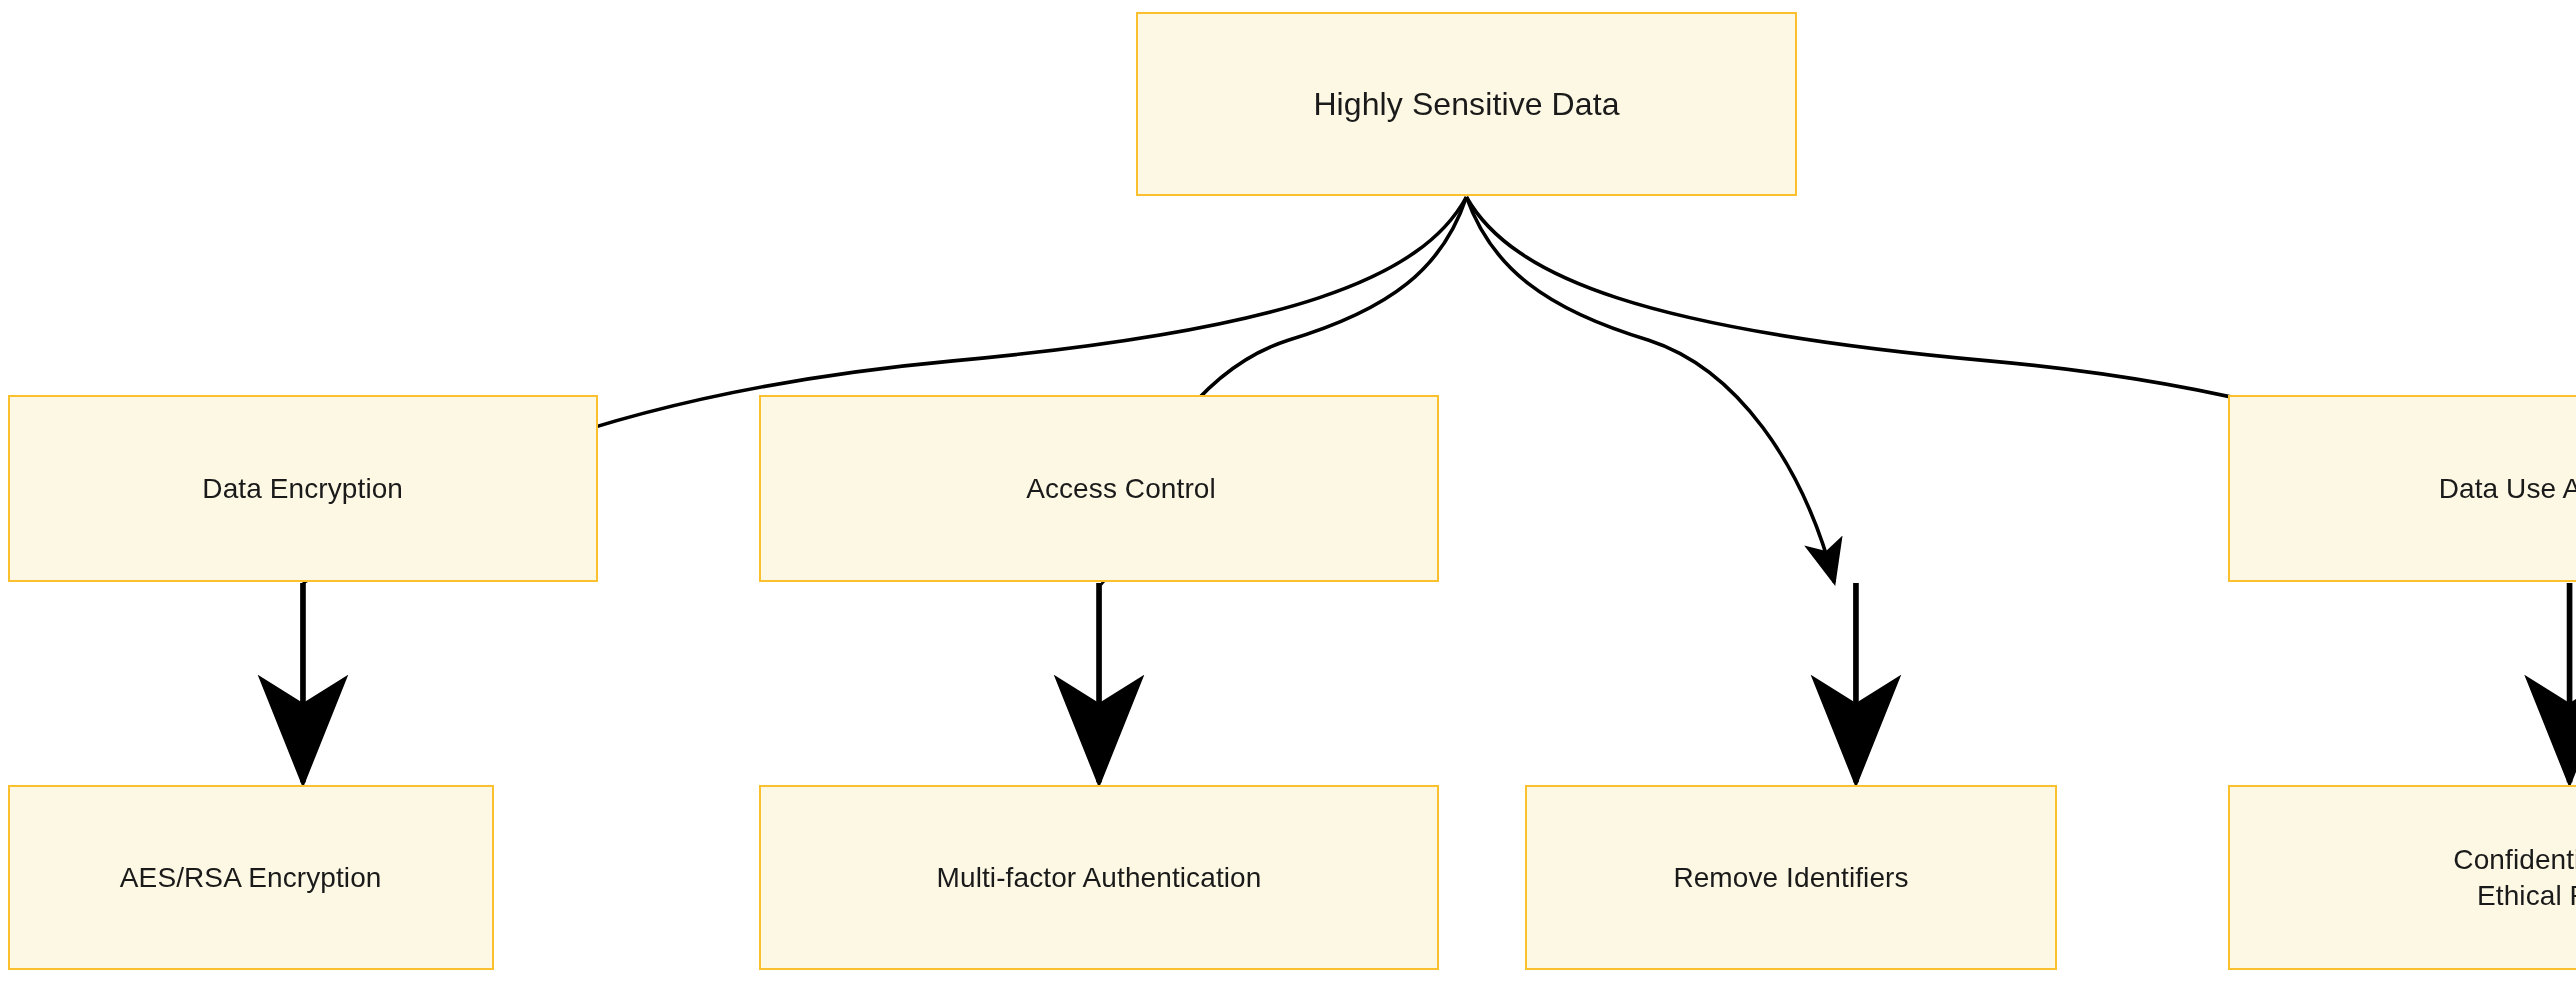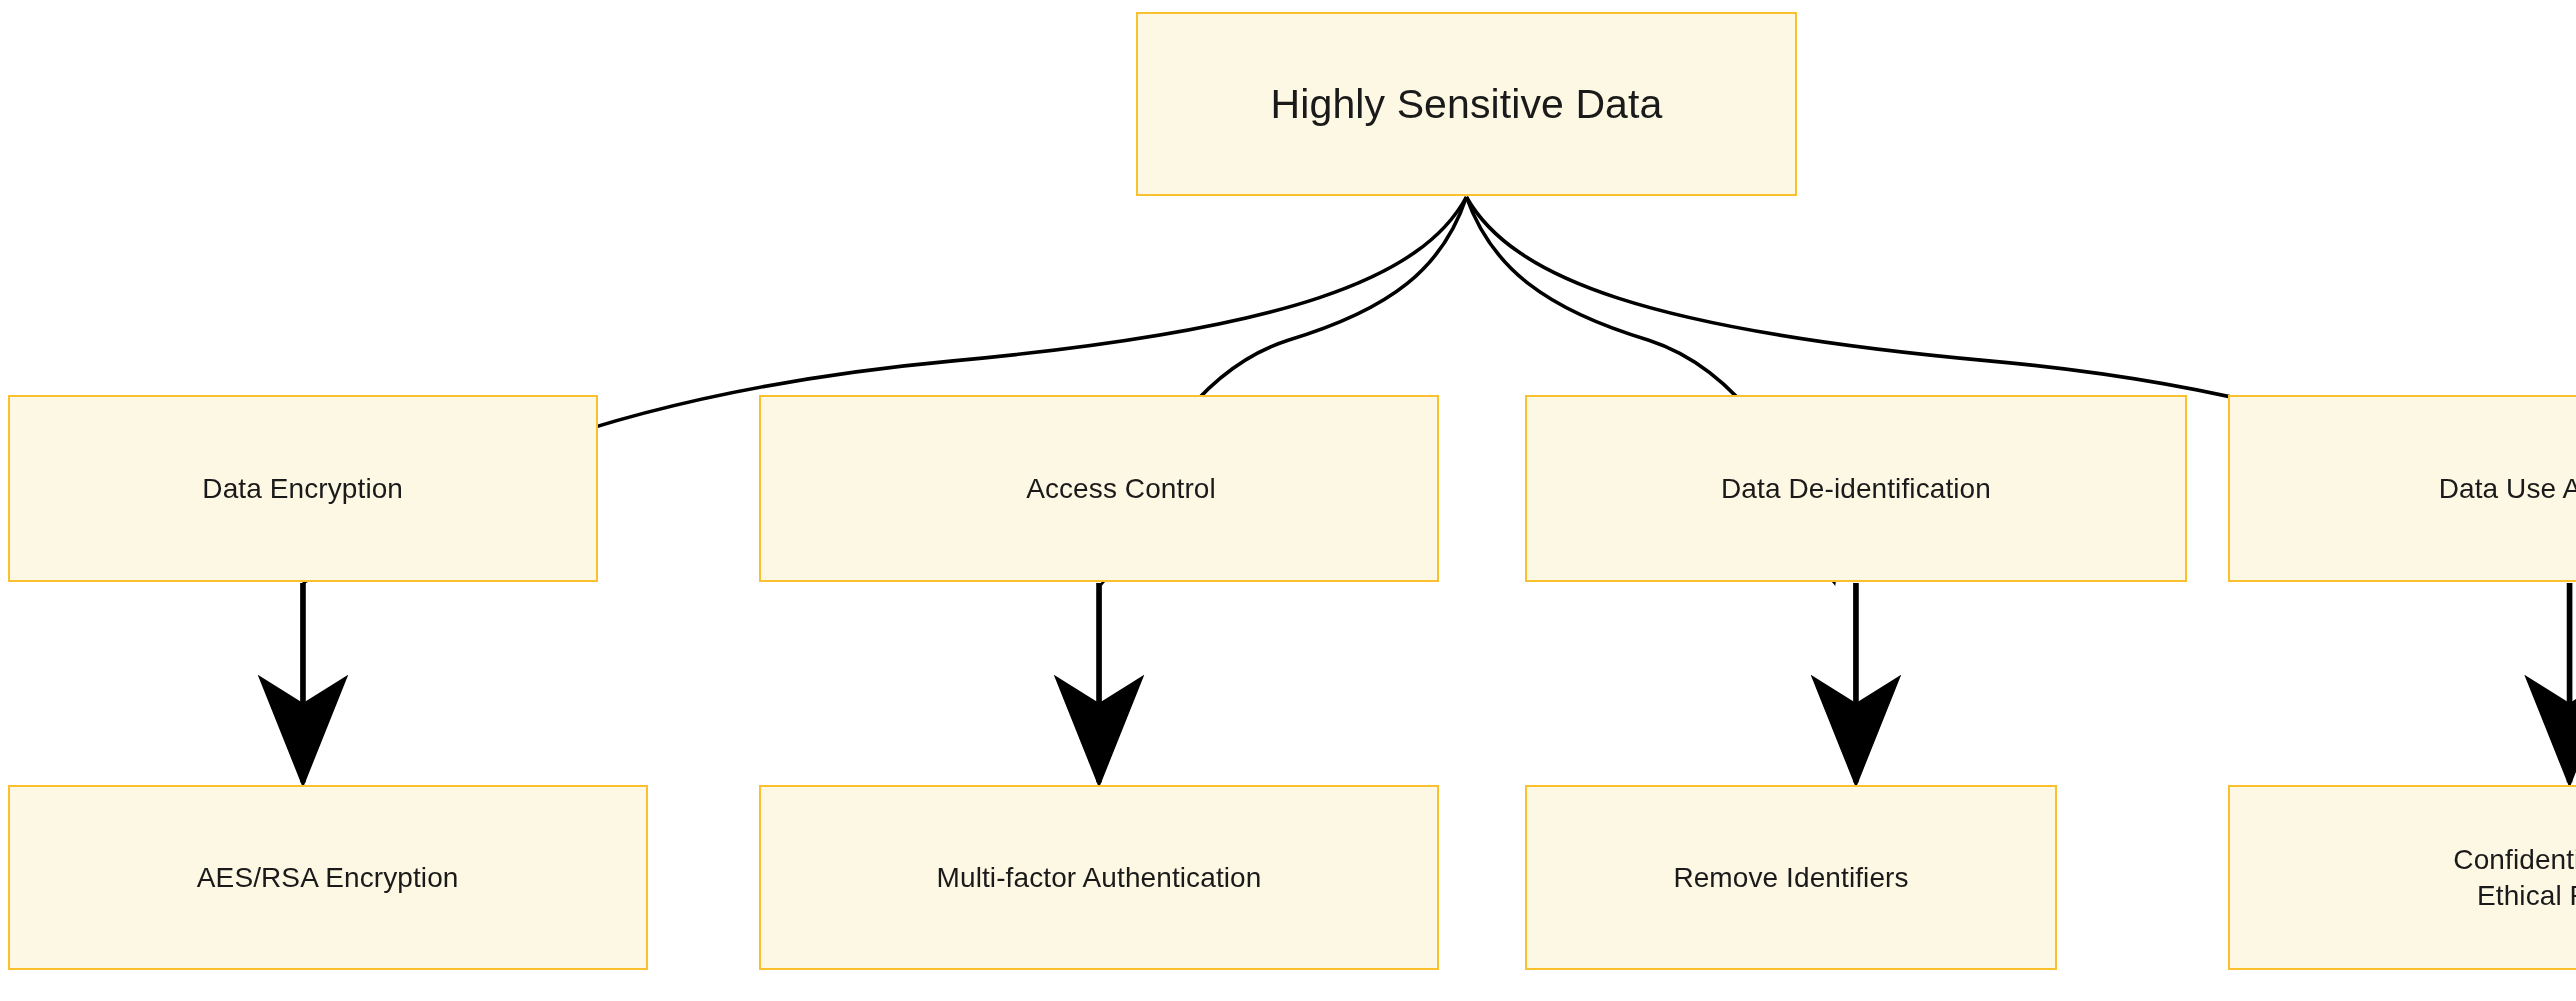--- a/index.html
+++ b/index.html
@@ -41,21 +41,21 @@
   }
   .node-label {
     color: #1a1a1a;
     font-size: 28px;
     line-height: 1.28;
     font-weight: 400;
     letter-spacing: 0.1px;
     white-space: pre-line;
     padding: 0 12.4px;
   }
-  .node.root .node-label { font-size: 41px; }
+  .node.root .node-label { font-size: 32px; }
 </style>
 </head>
 <body>
 
 <div id="canvas">
 
   <svg id="edges" viewBox="0 0 5704 1944" width="2939" height="1002" xmlns="http://www.w3.org/2000/svg">
     <defs>
       <marker id="arrowhead" markerWidth="14" markerHeight="14" refX="12" refY="6" orient="auto" markerUnits="strokeWidth">
         <path d="M0,0.5 L13,6 L0,11.5 L3,6 Z" fill="#000000"></path>
@@ -97,29 +97,26 @@
   </div>
 
   <div class="node" style="left:7.7px; top:395px; width:590px; height:187px;">
     <span class="node-label">Data Encryption</span>
   </div>
 
   <div class="node" style="left:759px; top:395px; width:680px; height:187px;padding-left:44px;">
     <span class="node-label">Access Control</span>
   </div>
 
-  <div class="node" style="left:1525px; top:395px; width:662px; height:187px;">
-    <span class="node-label">Data De-identification</span>
-  </div>
 
   <div class="node" style="left:2228px; top:395px; width:683px; height:187px;">
     <span class="node-label">Data Use Agreement</span>
   </div>
 
-  <div class="node" style="left:7.7px; top:785px; width:640px; height:185px;">
+  <div class="node" style="left:7.7px; top:785px; width:486px; height:185px;">
     <span class="node-label">AES/RSA Encryption</span>
   </div>
 
   <div class="node" style="left:759px; top:785px; width:680px; height:185px;">
     <span class="node-label">Multi-factor Authentication</span>
   </div>
 
   <div class="node" style="left:1525px; top:785px; width:532px; height:185px;">
     <span class="node-label">Remove Identifiers</span>
   </div>

